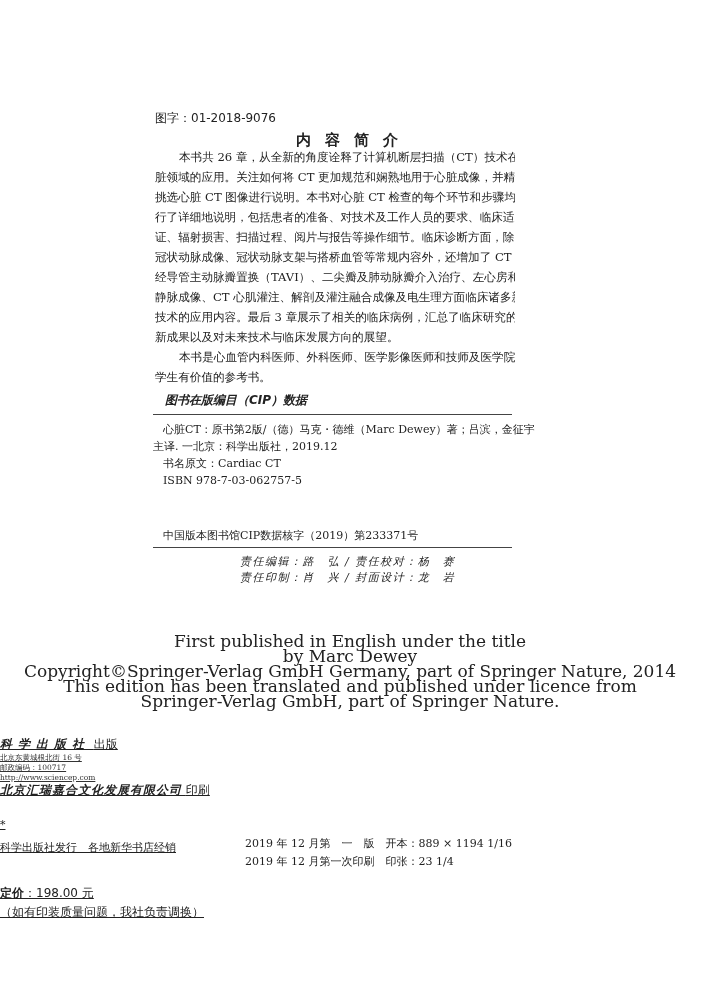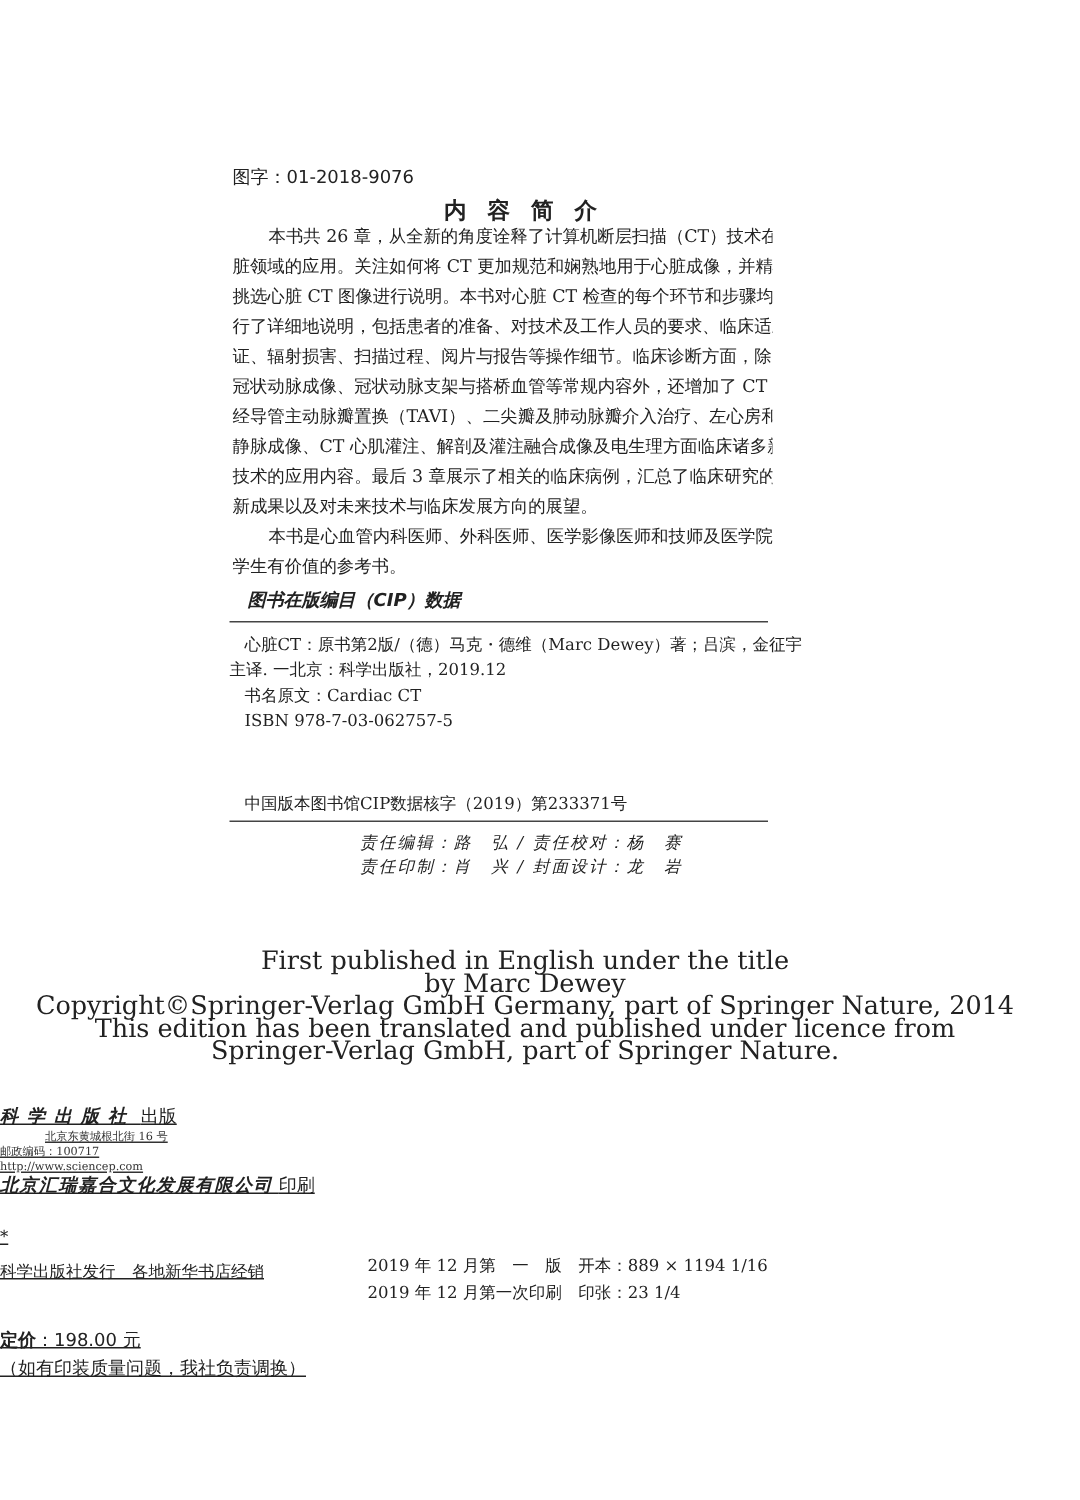--- a/index.html
+++ b/index.html
@@ -90,21 +90,21 @@
     <span class="ln">by Marc Dewey</span>
     <span class="ln">Copyright©Springer-Verlag GmbH Germany, part of Springer Nature, 2014</span>
     <span class="ln">This edition has been translated and published under licence from</span>
     <span class="ln">Springer-Verlag GmbH, part of Springer Nature.</span>
   </div>
 
   <div class="abs center pub serif">
     <span class="callig">科学出版社</span>
     <span>出版</span>
   </div>
-  <div class="abs center small serif" style="top:753px;margin-left:30px;">北京东黄城根北街 16 号</div>
+  <div class="abs center small serif" style="top:753px;">北京东黄城根北街 16 号</div>
   <div class="abs center small serif" style="top:763px;">邮政编码：100717</div>
   <div class="abs center small serif" style="top:773px;">http://www.sciencep.com</div>
 
   <div class="abs center printer serif">
     <span class="callig">北京汇瑞嘉合文化发展有限公司</span>
     <span>印刷</span>
   </div>
 
   <div class="abs center dist serif">科学出版社发行　各地新华书店经销</div>
   <div class="abs center dot serif">*</div>

